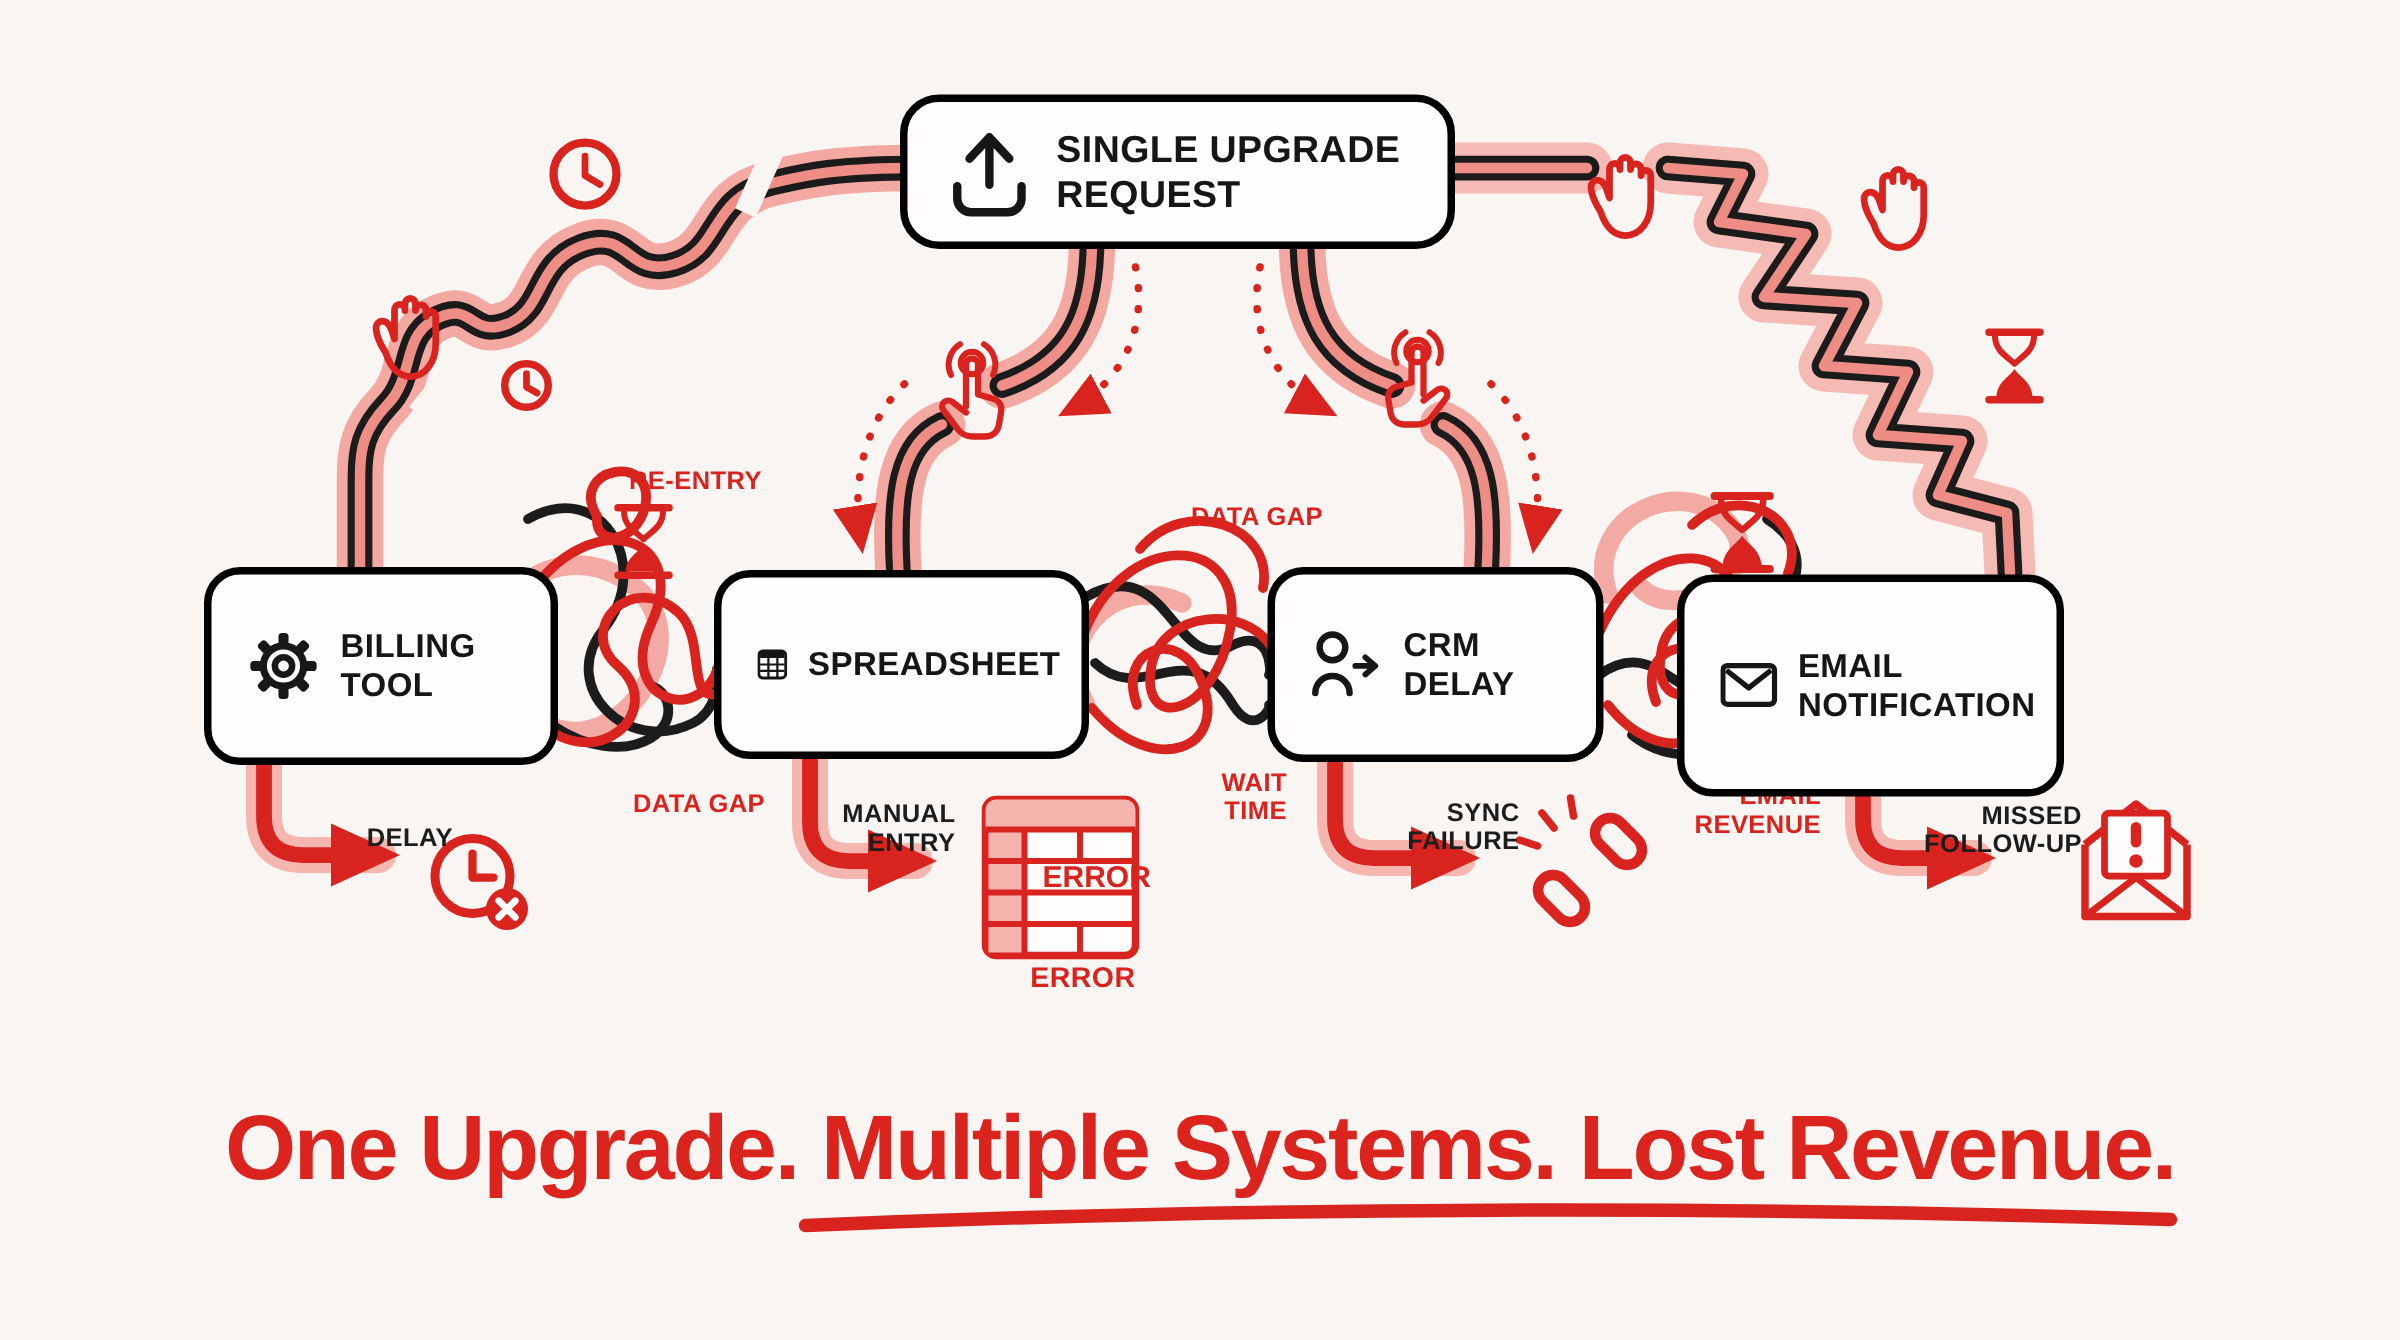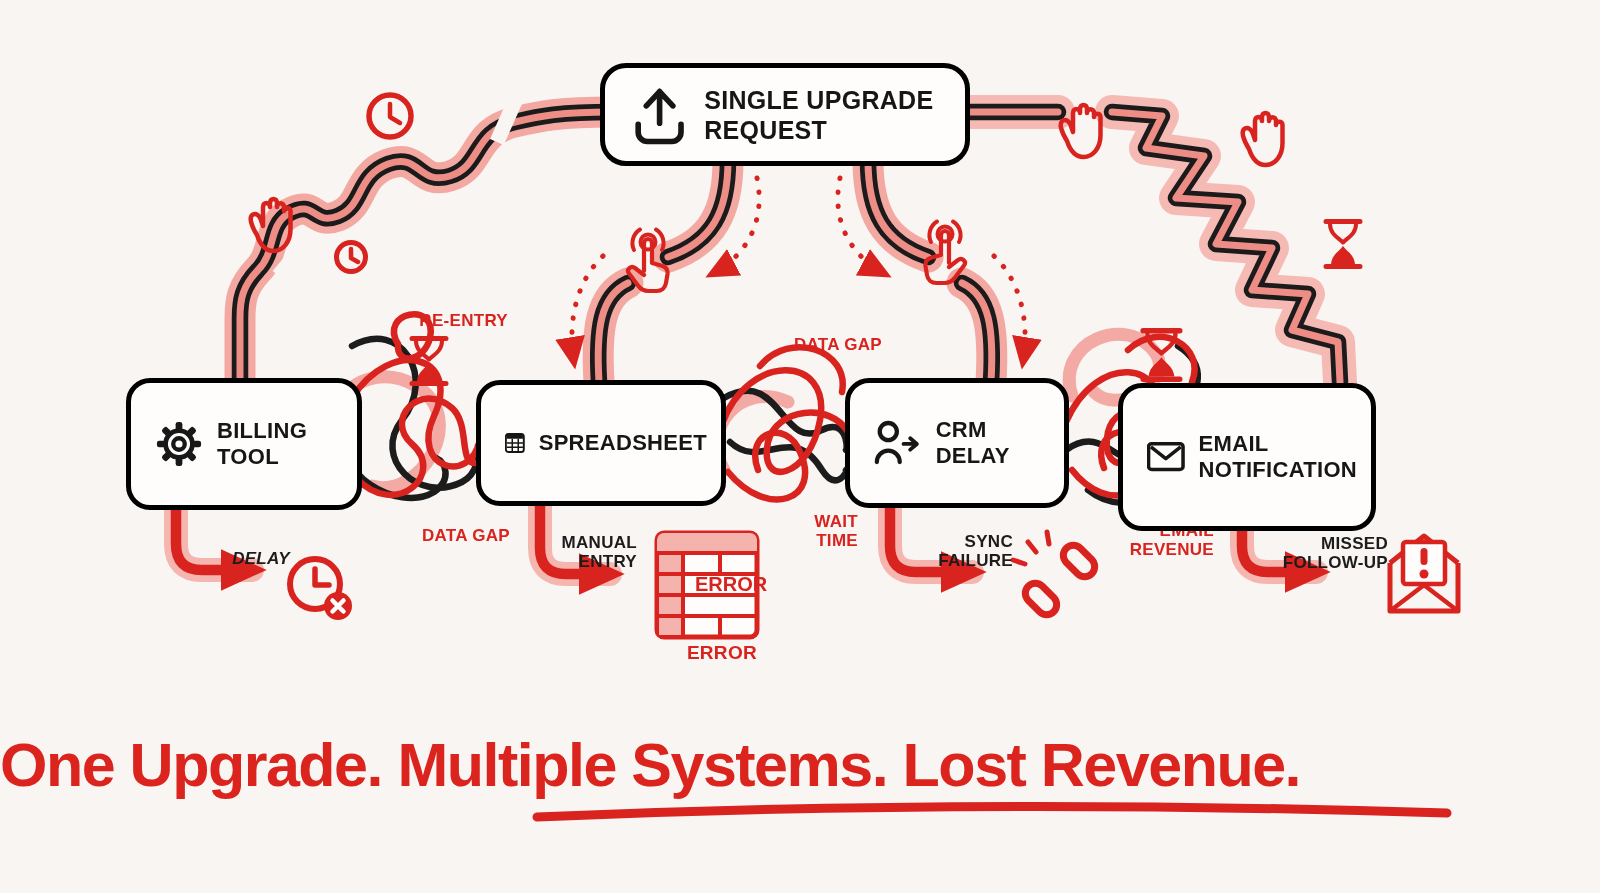--- a/index.html
+++ b/index.html
@@ -20,34 +20,34 @@
   .glow{stroke:#f6b6b0;stroke-width:24;fill:none;stroke-linecap:round;stroke-linejoin:round}
   .carrow{stroke:#d8231f;stroke-width:10.5;fill:none;stroke-linecap:round;stroke-linejoin:round}
   .red-stroke{stroke:#d8231f;fill:none;stroke-width:4.5;stroke-linecap:round;stroke-linejoin:round}
   .ik{fill:none;stroke:#181818;stroke-width:5}
   
   .box{position:absolute;background:#fffdfb;border:5px solid #000000;border-radius:24px;
        display:flex;align-items:center;box-sizing:border-box;gap:14px;padding:0 14px 0 24px;z-index:5;}
   .blabel{font-weight:700;font-size:22px;line-height:26px;color:#161616;letter-spacing:.3px;}
   #box-source{left:600px;top:63px;width:370px;height:103px;border-radius:26px;}
   #box-source .blabel{font-size:25px;line-height:30px;width:250px;}
-  #box-billing{left:126px;top:378px;width:236px;height:132px;}
+  #box-billing{left:136px;top:378px;width:236px;height:132px;}
   #box-billing .blabel{width:120px;}
   #box-spreadsheet{left:476px;top:380px;width:250px;height:126px;}
   #box-crm{left:845px;top:378px;width:224px;height:130px;}
   #box-crm .blabel{width:120px;}
   #box-email{left:1118px;top:383px;width:258px;height:148px;}
   #box-email .blabel{width:175px;}
   
   .rlab,.klab{position:absolute;font-weight:700;font-size:17px;line-height:19px;
        text-align:right;letter-spacing:.3px;z-index:4;}
   .rlab{color:#d8231f;}
   .klab{color:#1c1c1c;}
   
-  .headline{position:absolute;left:0;right:0;top:730px;z-index:4;
+  .headline{position:absolute;left:0;right:0;top:730px;text-align:center;z-index:4;
        font-weight:700;font-size:61px;letter-spacing:-1.5px;color:#da241d;white-space:nowrap;}
 </style>
 </head>
 <body>
 
 <div class="stage">
 
 <svg class="art" viewBox="0 0 1600 893">
   <defs>
     <path id="pL" d="M612,112 C560,112 540,116 515,122 C472,132 482,166 450,176 C418,186 420,152 388,164 C356,176 364,206 338,216 C312,226 316,198 288,214 C268,226 276,252 258,270 C242,287 240,300 240,318 L240,380"></path>
@@ -275,20 +275,20 @@
   <div class="blabel">EMAIL NOTIFICATION</div>
 </div>
 
 <div class="rlab" style="left:348px;top:311px;width:160px;">RE-ENTRY</div>
 <div class="rlab" style="left:350px;top:526px;width:160px;">DATA GAP</div>
 <div class="rlab" style="left:722px;top:335px;width:160px;">DATA GAP</div>
 <div class="rlab" style="left:788px;top:512px;width:70px;">WAIT TIME</div>
 <div class="rlab" style="left:1114px;top:521px;width:100px;">EMAIL REVENUE</div>
 <div class="rlab" style="left:657px;top:643px;width:100px;font-size:19px;">ERROR</div>
 
-<div class="klab" style="left:130px;top:549px;width:160px;font-style:italic;">DELAY</div>
+<div class="klab" style="left:142px;top:549px;width:160px;">DELAY</div>
 <div class="klab" style="left:537px;top:533px;width:100px;">MANUAL ENTRY</div>
 <div class="klab" style="left:913px;top:532px;width:100px;">SYNC FAILURE</div>
 <div class="klab" style="left:1258px;top:534px;width:130px;">MISSED FOLLOW-UP</div>
 
 <div class="headline">One Upgrade. Multiple Systems. Lost Revenue.</div>
 
 </div>
 
 </body></html>

